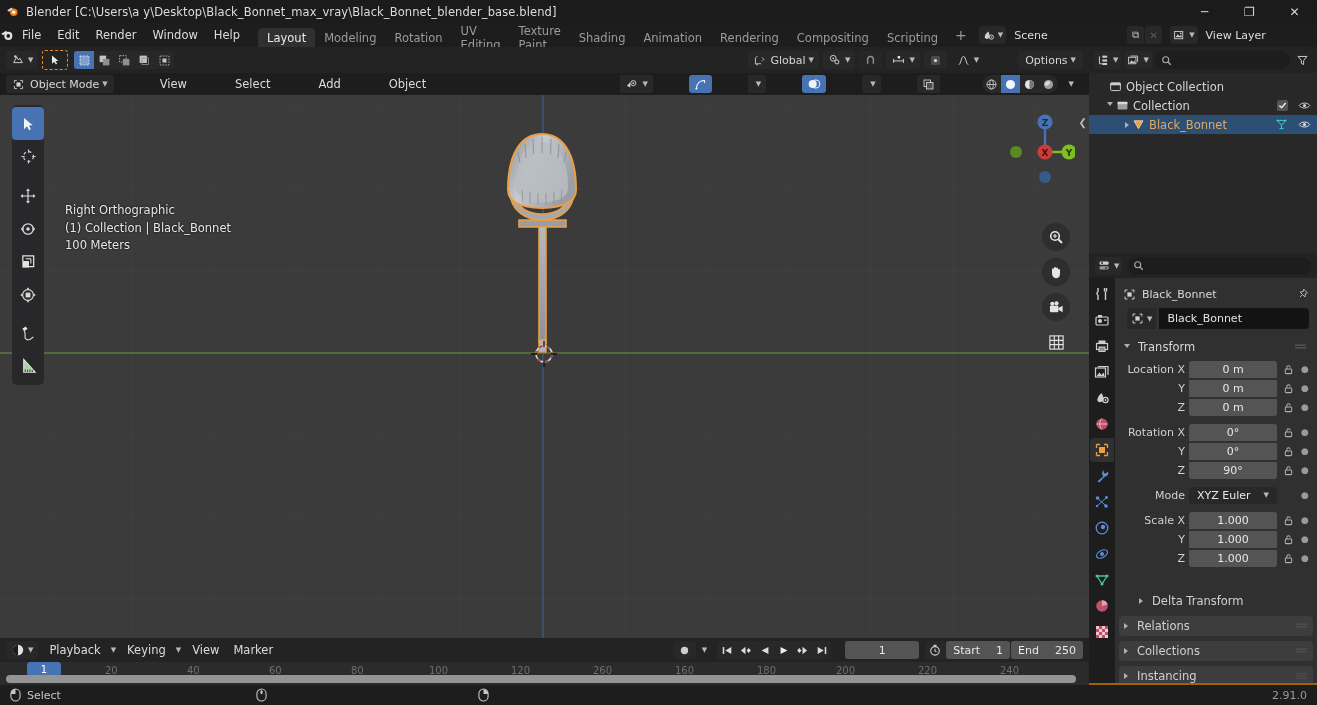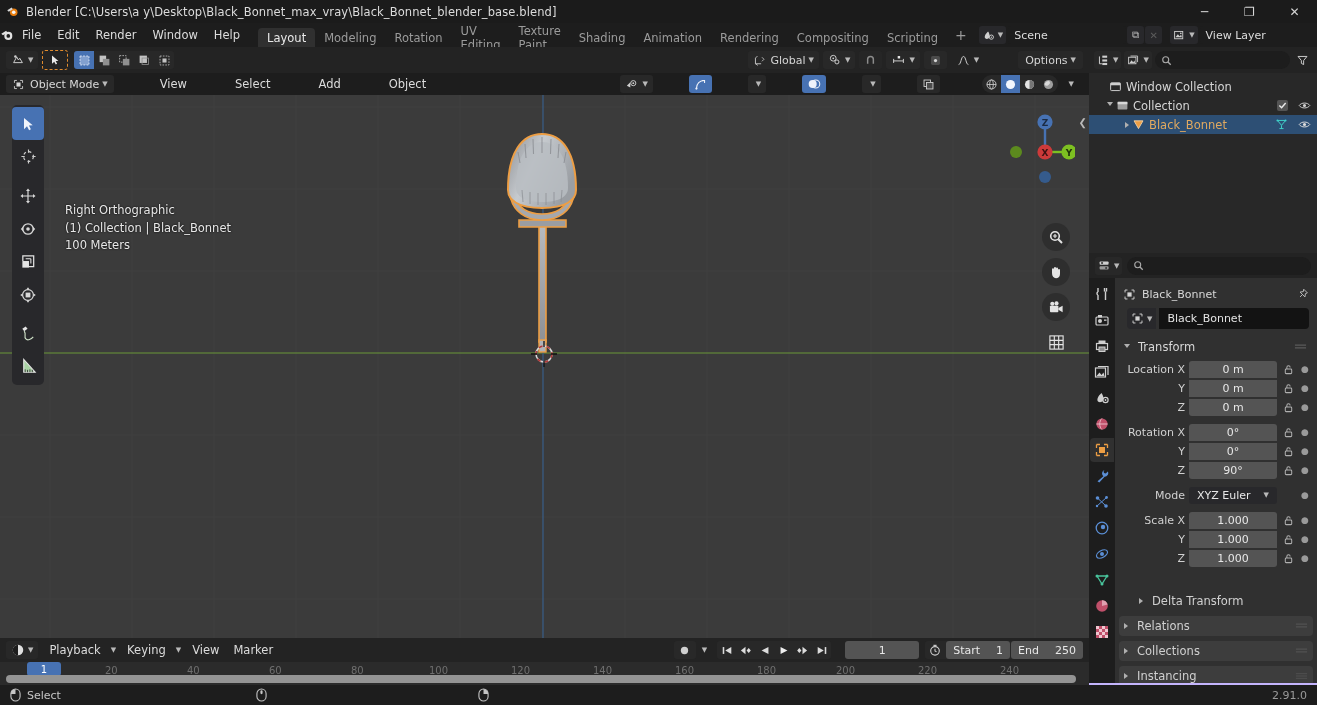--- a/index.html
+++ b/index.html
@@ -3,21 +3,21 @@
 <meta charset="utf-8">
 <style>
   * { box-sizing: border-box; margin:0; padding:0; }
   html,body {
     width:1317px; height:705px; overflow:hidden;
     background:#1d1d1d;
     font-family:"DejaVu Sans","Liberation Sans",sans-serif;
     font-size:11px; color:#e5e5e5;
     -webkit-font-smoothing:antialiased;
   }
-  .app { position:relative; width:1317px; height:705px; background:#c4b5fd; }
+  .app { position:relative; width:1317px; height:705px; background:#a16207; }
 
   
   .titlebar{
     position:absolute; left:0; top:0; width:1317px; height:23px;
     background:#1b1b1b; display:flex; align-items:center;
   }
   .titlebar .blend-logo{ margin-left:6px; margin-right:7px; display:block; }
   .titlebar .tb-text{ font-size:11.5px; color:#dcdcdc; letter-spacing:.1px; white-space:nowrap;}
   .win-btns{ position:absolute; right:0; top:0; height:23px; display:flex; }
   .win-btn{ width:45px; height:23px; display:flex; align-items:center; justify-content:center;
@@ -755,21 +755,21 @@
   </div>
 
   <div class="timeline-body">
     <div class="tl-playhead" style="left:27px; width:34px;">1</div>
     <div class="tl-tick" style="left:105px;">20</div>
     <div class="tl-tick" style="left:187px;">40</div>
     <div class="tl-tick" style="left:269px;">60</div>
     <div class="tl-tick" style="left:351px;">80</div>
     <div class="tl-tick" style="left:429px;">100</div>
     <div class="tl-tick" style="left:511px;">120</div>
-    <div class="tl-tick" style="left:593px;">140</div>
+    <div class="tl-tick" style="left:593px;">260</div>
     <div class="tl-tick" style="left:675px;">160</div>
     <div class="tl-tick" style="left:757px;">180</div>
     <div class="tl-tick" style="left:836px;">200</div>
     <div class="tl-tick" style="left:918px;">220</div>
     <div class="tl-tick" style="left:1000px;">240</div>
     <div class="tl-scroll" style="width:1070px;"></div>
   </div>
 
   <div class="outliner-header">
     <div class="ol-ico">
@@ -805,21 +805,21 @@
 
   <div class="outliner">
     <div class="ol-row">
       <span style="width:14px;"></span>
       <span>
         <svg width="13" height="13" viewBox="0 0 16 16">
           <rect x="2" y="3.5" width="12" height="9.5" rx="1" fill="none" stroke="#cfcfcf" stroke-width="1.2"></rect>
           <rect x="2" y="3.5" width="12" height="3" fill="#cfcfcf"></rect>
         </svg>
       </span>
-      <span class="ol-label">Window Collection</span>
+      <span class="ol-label">Object Collection</span>
     </div>
 
     <div class="ol-row">
       <span style="width:12px;"></span>
       <span class="tri down"></span>
       <span>
         <svg width="13" height="13" viewBox="0 0 16 16">
           <rect x="2" y="3.5" width="12" height="9.5" rx="1" fill="#9e9e9e"></rect>
           <rect x="2" y="3.5" width="12" height="3" fill="#d8d8d8"></rect>
         </svg>

